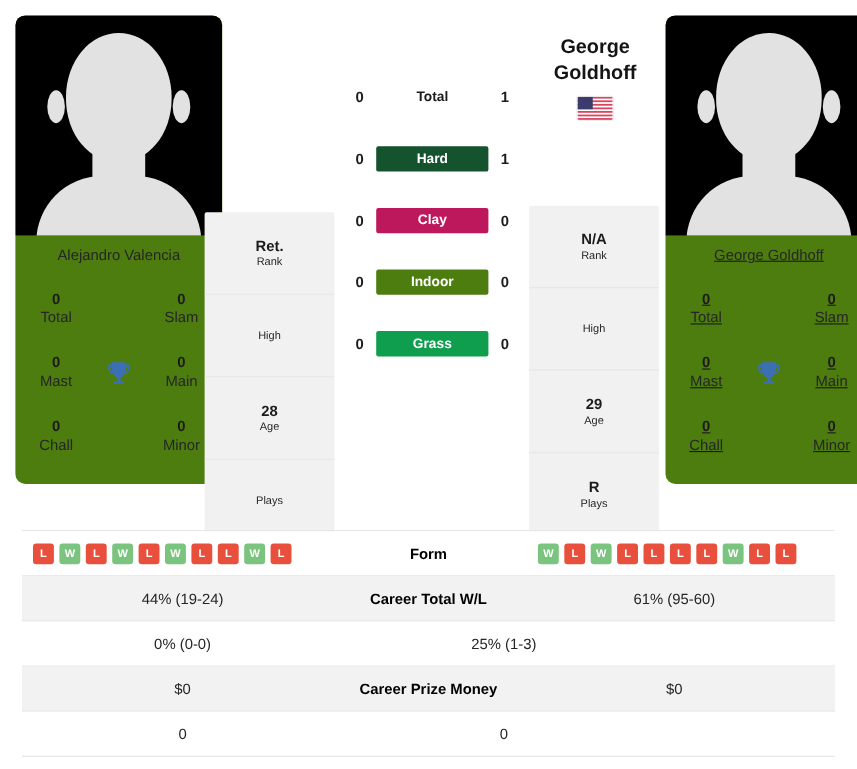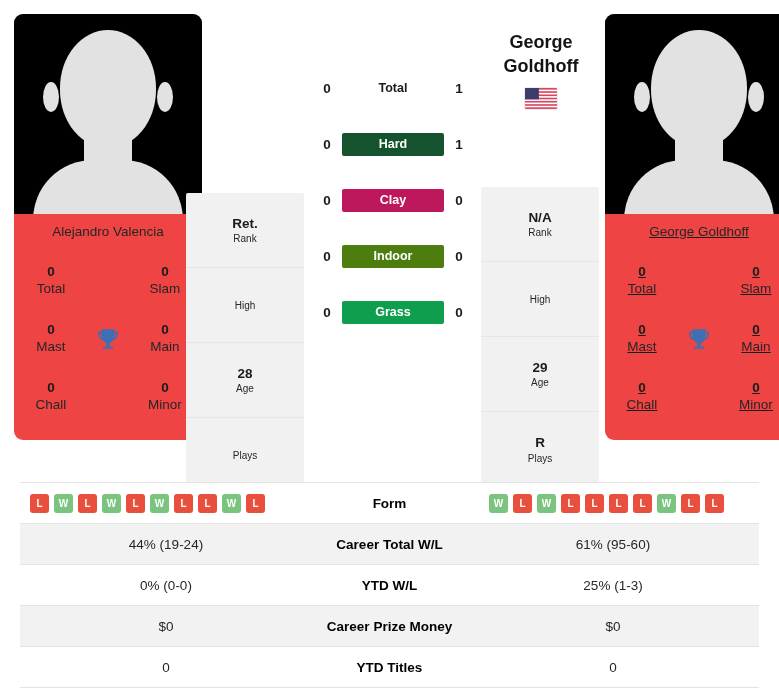--- a/index.html
+++ b/index.html
@@ -19,21 +19,21 @@
     position: relative;
     width: 779px;
     height: 472px;
   }
 
   
   .photo-card {
     position: absolute;
     top: 14px;
     width: 188px;
-    background: #ef4444;
+    background: #4d7c0f;
     border-radius: 9px;
     overflow: hidden;
   }
   #photo-card-left  { left: 14px; }
   #photo-card-right { left: 605px; text-decoration: underline; }
 
   .photo-frame {
     width: 100%;
     height: 200px;
     background: #000000;
@@ -473,29 +473,27 @@
   </div>
 
   <div class="tbl-row alt">
     <div class="tbl-left">44% (19-24)</div>
     <div class="tbl-mid">Career Total W/L</div>
     <div class="tbl-right">61% (95-60)</div>
   </div>
 
   <div class="tbl-row">
     <div class="tbl-left">0% (0-0)</div>
-    <div class="tbl-mid">YTD W/L</div>
     <div class="tbl-right">25% (1-3)</div>
   </div>
 
   <div class="tbl-row alt">
     <div class="tbl-left">$0</div>
     <div class="tbl-mid">Career Prize Money</div>
     <div class="tbl-right">$0</div>
   </div>
 
   <div class="tbl-row">
     <div class="tbl-left">0</div>
-    <div class="tbl-mid">YTD Titles</div>
     <div class="tbl-right">0</div>
   </div>
 
 </div>
 
 </body></html>

